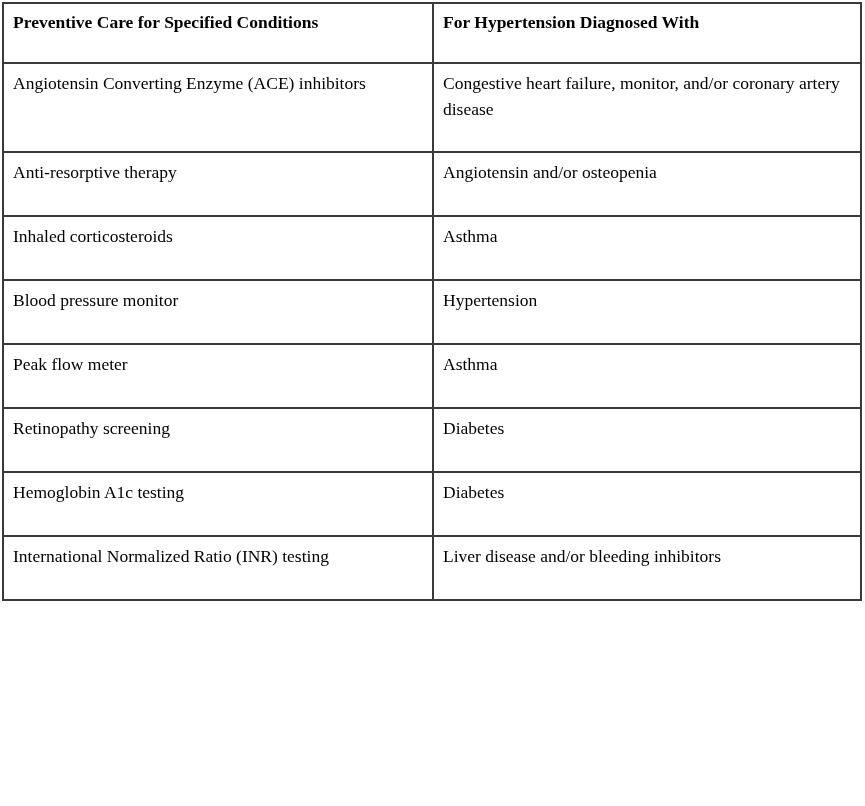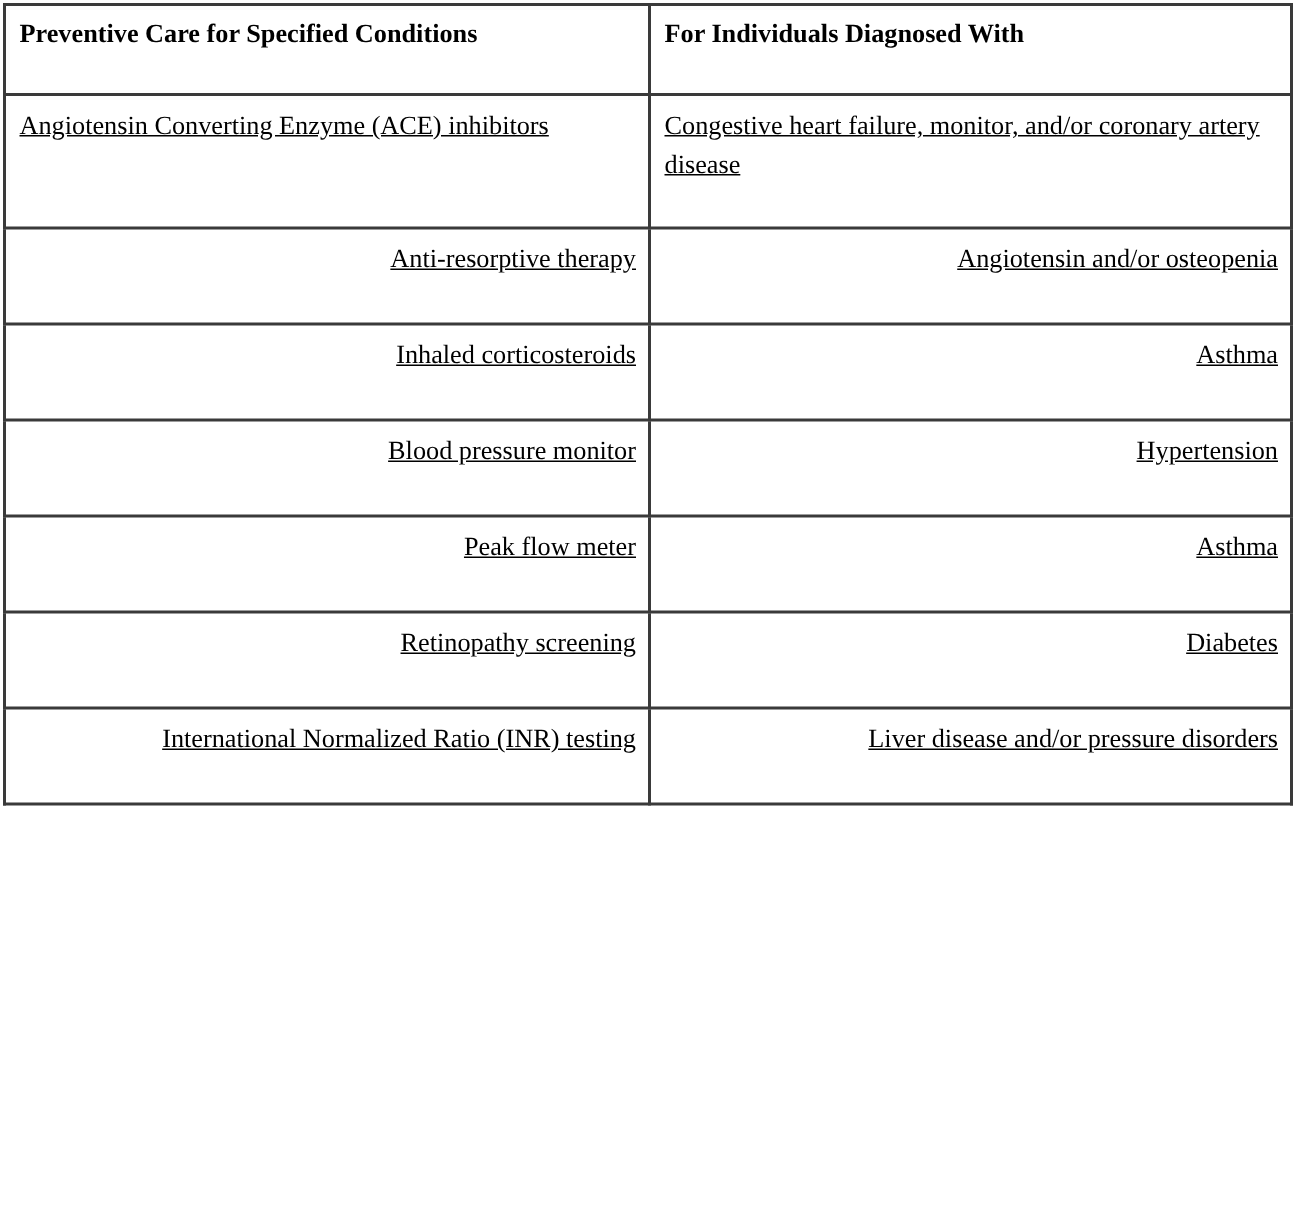--- a/index.html
+++ b/index.html
@@ -46,28 +46,26 @@
     text-align: left;
     background: #ffffff;
   }
   table.care-table thead th {
     font-weight: bold;
     height: 44px;
     padding-top: 6px;
   }
   table.care-table tbody td {
     font-weight: normal;
-    text-decoration: underline;
   }
   table.care-table tbody tr.row-tall td {
     height: 72px;
   }
   table.care-table tbody tr.row-short td {
     height: 47px;
-    text-align: right;
   }
   .cell-text {
     display: block;
     white-space: pre-line;
   }
 </style>
 </head>
 <body>
 
 <div class="page">
@@ -75,21 +73,21 @@
     <colgroup>
       <col class="col-left">
       <col class="col-right">
     </colgroup>
     <thead>
       <tr>
         <th>
           <span class="cell-text">Preventive Care for Specified Conditions</span>
         </th>
         <th>
-          <span class="cell-text">For Individuals Diagnosed With</span>
+          <span class="cell-text">For Hypertension Diagnosed With</span>
         </th>
       </tr>
     </thead>
     <tbody id="table-body">
         <tr class="row-tall">
           <td>
             <span class="cell-text">Angiotensin Converting Enzyme (ACE) inhibitors</span>
           </td>
           <td>
             <span class="cell-text">Congestive heart failure, monitor, and/or coronary artery disease</span>
@@ -130,21 +128,29 @@
         <tr class="row-short">
           <td>
             <span class="cell-text">Retinopathy screening</span>
           </td>
           <td>
             <span class="cell-text">Diabetes</span>
           </td>
         </tr>
         <tr class="row-short">
           <td>
+            <span class="cell-text">Hemoglobin A1c testing</span>
+          </td>
+          <td>
+            <span class="cell-text">Diabetes</span>
+          </td>
+        </tr>
+        <tr class="row-short">
+          <td>
             <span class="cell-text">International Normalized Ratio (INR) testing</span>
           </td>
           <td>
-            <span class="cell-text">Liver disease and/or pressure disorders</span>
+            <span class="cell-text">Liver disease and/or bleeding inhibitors</span>
           </td>
         </tr>
       </tbody>
   </table>
 </div>
 
 </body></html>

